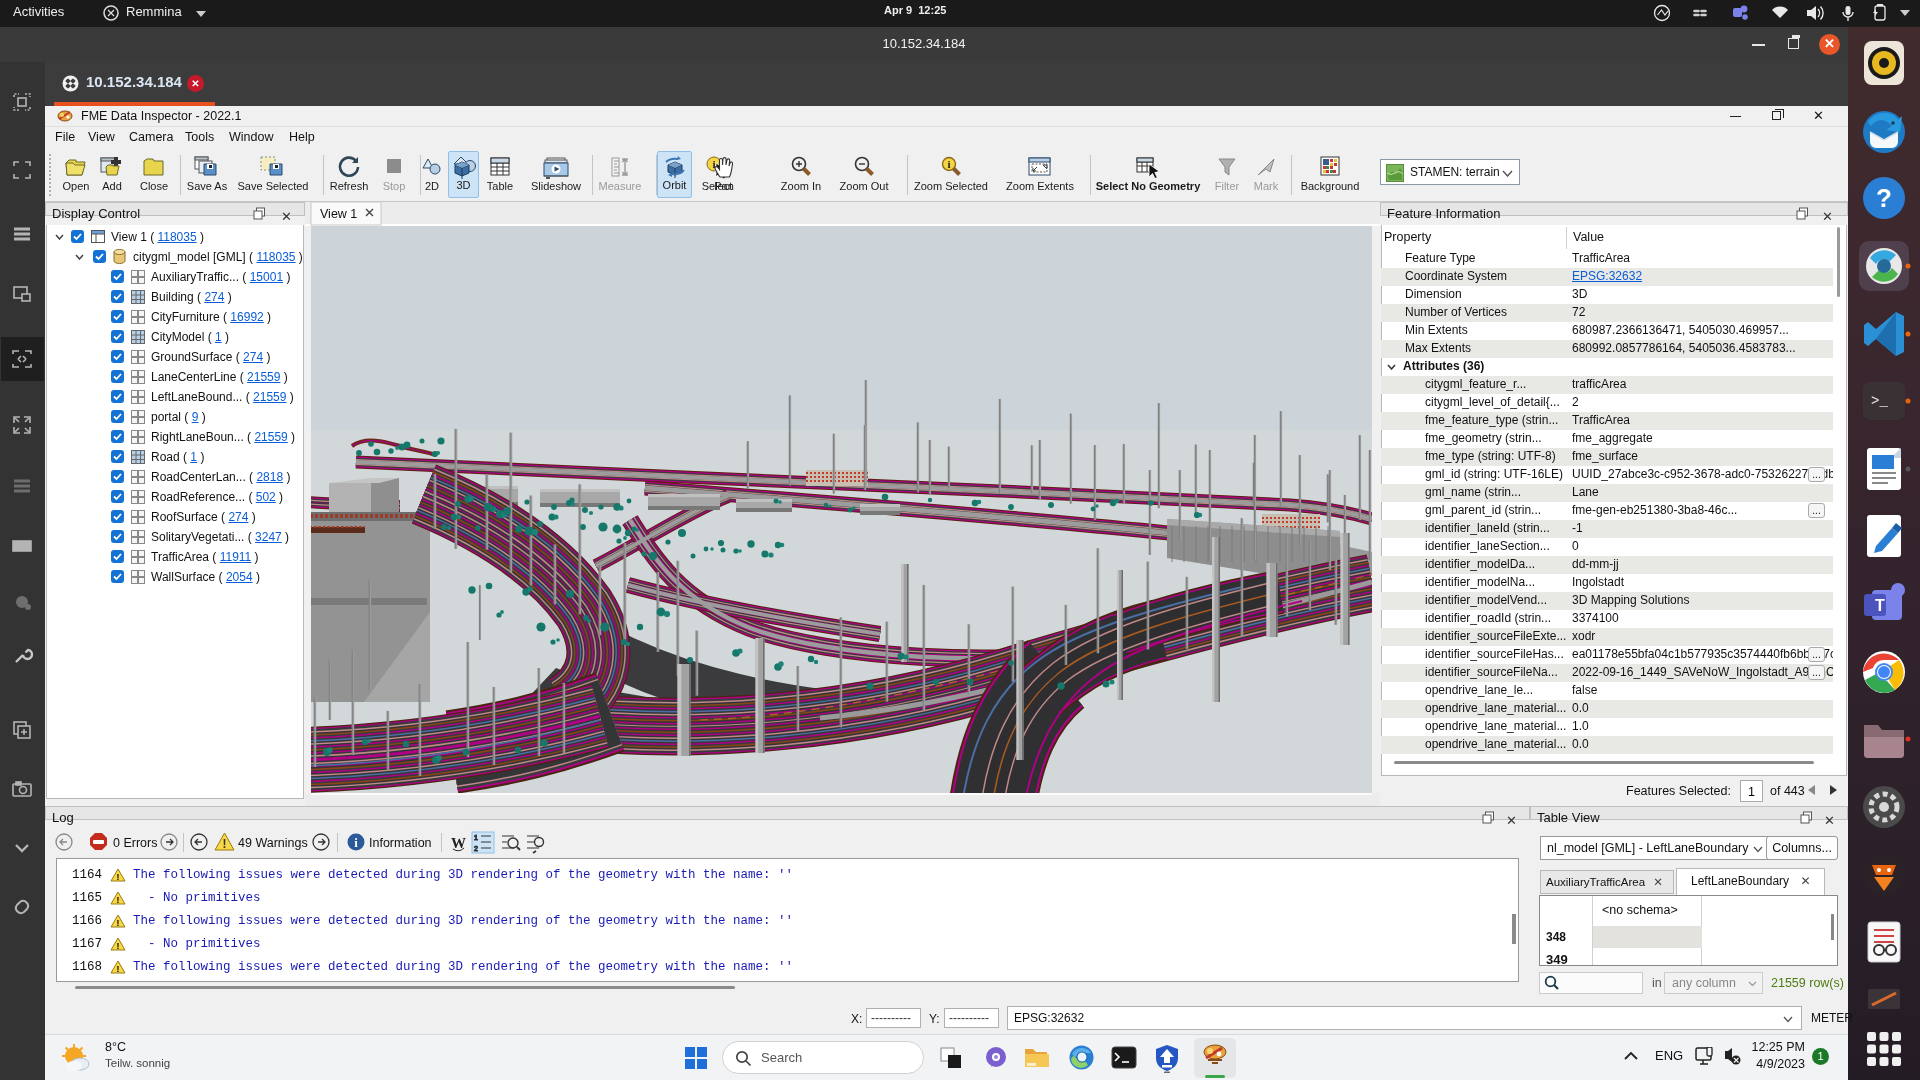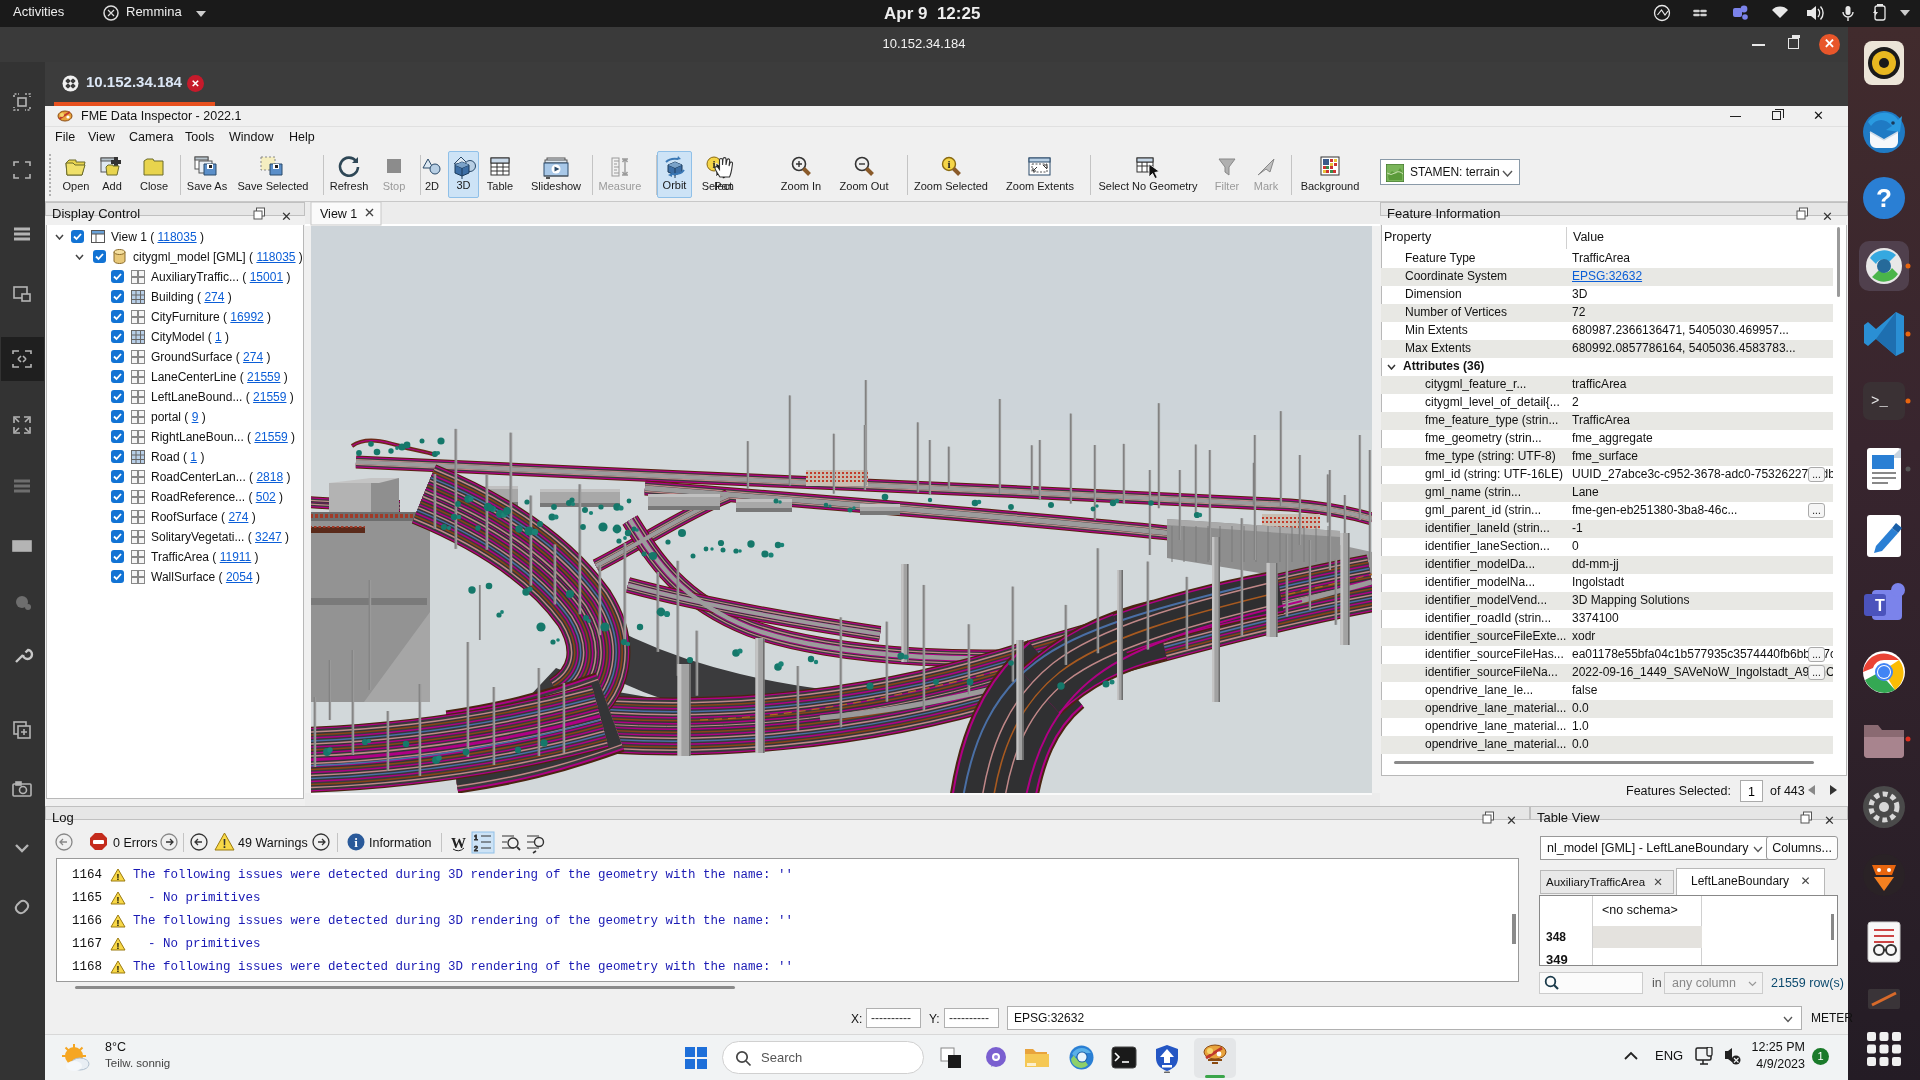--- a/index.html
+++ b/index.html
@@ -76,21 +76,21 @@
       <rect x="964" y="462" width="2.4" height="112" fill="#b4b4b4"></rect>
 <rect x="1044" y="446" width="7" height="130" fill="#939393"></rect>
       <rect x="1044" y="446" width="2" height="130" fill="#bababa"></rect>
 <path d="M820,509 C950,514 1100,525 1240,541" fill="none" stroke="#cfcfcf" stroke-width="1.4" stroke-dasharray="5 5"></path>
 <path d="M640,468 C800,477 950,486 1100,494" fill="none" stroke="#b8b8b8" stroke-width="1.3" stroke-dasharray="5 5"></path>
 <circle cx="8" cy="8" r="7" fill="none" stroke="#ddd" stroke-width="1.5"></circle>
     <path d="M5 5l6 6M11 5l-6 6" stroke="#ddd" stroke-width="1.2"></path>
     </svg>
   <div class="abs" style="left:126px;top:4px;font-size:13px;">Remmina</div>
   <div class="abs" style="left:196px;top:11px;width:0;height:0;border-left:5px solid transparent;border-right:5px solid transparent;border-top:6px solid #ccc;"></div>
-  <div class="abs" style="left:884px;top:4px;font-size:17px;font-weight:bold;">Apr 9&nbsp; 12:25</div>
+  <div class="abs" style="left:884px;top:4px;font-size:11px;font-weight:bold;">Apr 9&nbsp; 12:25</div>
   <svg class="abs" style="left:1652px;top:4px;" width="260" height="19" viewBox="0 0 260 19">
     <g stroke="#e8e8e8" fill="none" stroke-width="1.3">
       <circle cx="10" cy="9" r="7.5"></circle>
         <path d="M5.5 11l4-5 3.5 5 3-4" stroke-width="1.2"></path>
       <g transform="translate(48,9)" stroke="#cfcfcf" stroke-width="2.6" stroke-linecap="round">
         <path d="M-5.5 -2 h4 M1.5 -2 h4 M-5.5 2 h4 M1.5 2 h4"></path>
       </g>
       <g transform="translate(88,9)" fill="#7b83eb" stroke="none">
         <rect x="-7" y="-5" width="9" height="9" rx="2"></rect>
           <circle cx="4" cy="-4" r="3.4"></circle>
@@ -441,21 +441,21 @@
       </svg>Zoom Selected</div>
 <div class="tbtn abs" style="left:955px;top:5px;width:80px;">
   <svg width="26" height="25" viewBox="0 0 26 25">
         <rect x="2" y="3" width="21" height="17" fill="#fff" stroke="#2a4a6a"></rect>
         <rect x="2" y="3" width="21" height="4" fill="#b8cfe4" stroke="#2a4a6a"></rect>
         <rect x="5" y="9" width="15" height="8" fill="none" stroke="#555" stroke-dasharray="2 1.5"></rect>
         <path d="M6 16 l4 -4 M16 10 l4 4" stroke="#333"></path>
         <path d="M6 16 l0 -3 M6 16 l3 0 M20 10 l0 3 M20 10 l-3 0" stroke="#333"></path>
       </svg>Zoom Extents</div>
 <div class="abs sep" style="left:1041px;top:7px;"></div>
-<div class="tbtn abs" style="left:1048px;top:5px;width:110px;">
+<div class="tbtn abs" style="left:1048px;top:5px;width:110px;font-weight:bold;">
   <svg width="28" height="25" viewBox="0 0 28 25">
         <rect x="3" y="3" width="16" height="14" fill="#fff" stroke="#333"></rect>
         <path d="M3 7 h16 M3 11 h16 M8 3 v14 M13 3 v14" stroke="#333"></path>
         <rect x="3" y="3" width="16" height="4" fill="#c8d8e8" stroke="#333"></rect>
         <path d="M15 9 l0 13 3.5 -3.5 2.5 5 2.3 -1 -2.5 -5 4.5 -1 z" fill="#111" stroke="#fff" stroke-width="0.8"></path>
       </svg>Select No Geometry</div>
 <div class="tbtn abs gray" style="left:1163px;top:5px;width:38px;">
   <svg width="24" height="25" viewBox="0 0 24 25">
         <path d="M4 4 h16 l-6 8 v8 l-4 -3 v-5 z" fill="#b0b0b0" stroke="#888"></path>
       </svg>Filter</div>
@@ -1434,21 +1434,21 @@
   <div class="abs" style="left:14px;top:169px;width:16px;height:16px;">
     <svg width="16" height="16" viewBox="0 0 16 16">
         <circle cx="6.5" cy="6.5" r="4.8" fill="none" stroke="#1a3a4a" stroke-width="1.8"></circle>
         <path d="M10 10 l4 4" stroke="#1a3a4a" stroke-width="2.2"></path>
       </svg></div>
   <div class="abs" style="left:122px;top:170px;font-size:12.5px;color:#555;">in</div>
   <div class="abs" style="left:134px;top:166px;width:99px;height:22px;background:#f2f2f2;border:1px solid #ccc;font-size:12.5px;color:#888;line-height:20px;padding-left:7px;">any column
     <svg class="abs" style="right:5px;top:8px" width="9" height="6" viewBox="0 0 9 6">
         <path d="M1 1 l3.5 3.5 3.5 -3.5" fill="none" stroke="#999" stroke-width="1.2"></path>
       </svg></div>
-  <div class="abs" style="left:241px;top:170px;font-size:12.5px;color:#0c4a6e;white-space:nowrap;">21559 row(s)</div>
+  <div class="abs" style="left:241px;top:170px;font-size:12.5px;color:#4d7c0f;white-space:nowrap;">21559 row(s)</div>
 </div>
 <div class="abs" id="statusbar">
   <div class="abs" style="left:806px;top:8px;font-size:12px;color:#111;">X:</div>
   <div class="abs" style="left:821px;top:4px;width:55px;height:20px;background:#fff;border:1px solid #b0b0b0;font-size:12px;color:#333;line-height:18px;padding-left:4px;">----------</div>
   <div class="abs" style="left:884px;top:8px;font-size:12px;color:#111;">Y:</div>
   <div class="abs" style="left:899px;top:4px;width:55px;height:20px;background:#fff;border:1px solid #b0b0b0;font-size:12px;color:#333;line-height:18px;padding-left:4px;">----------</div>
   <div class="abs" style="left:962px;top:2px;width:795px;height:24px;background:#fff;border:1px solid #b0b0b0;font-size:12px;color:#111;line-height:22px;padding-left:6px;">EPSG:32632
     <svg class="abs" style="right:8px;top:9px" width="10" height="7" viewBox="0 0 10 7">
         <path d="M1 1 l4 4.5 4 -4.5" fill="none" stroke="#555" stroke-width="1.3"></path>
       </svg></div>

